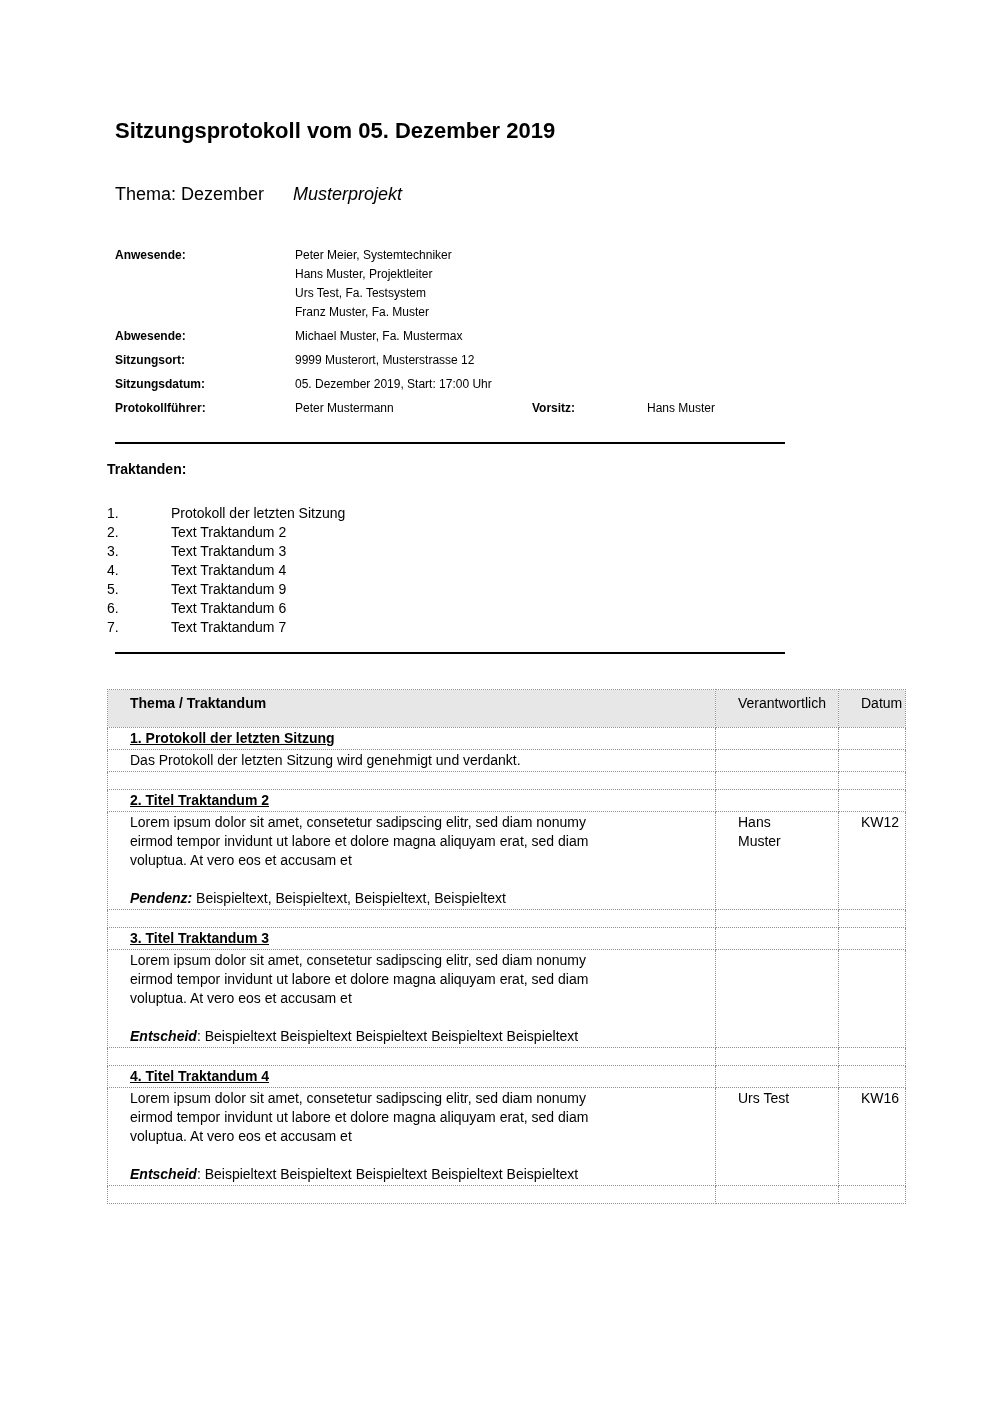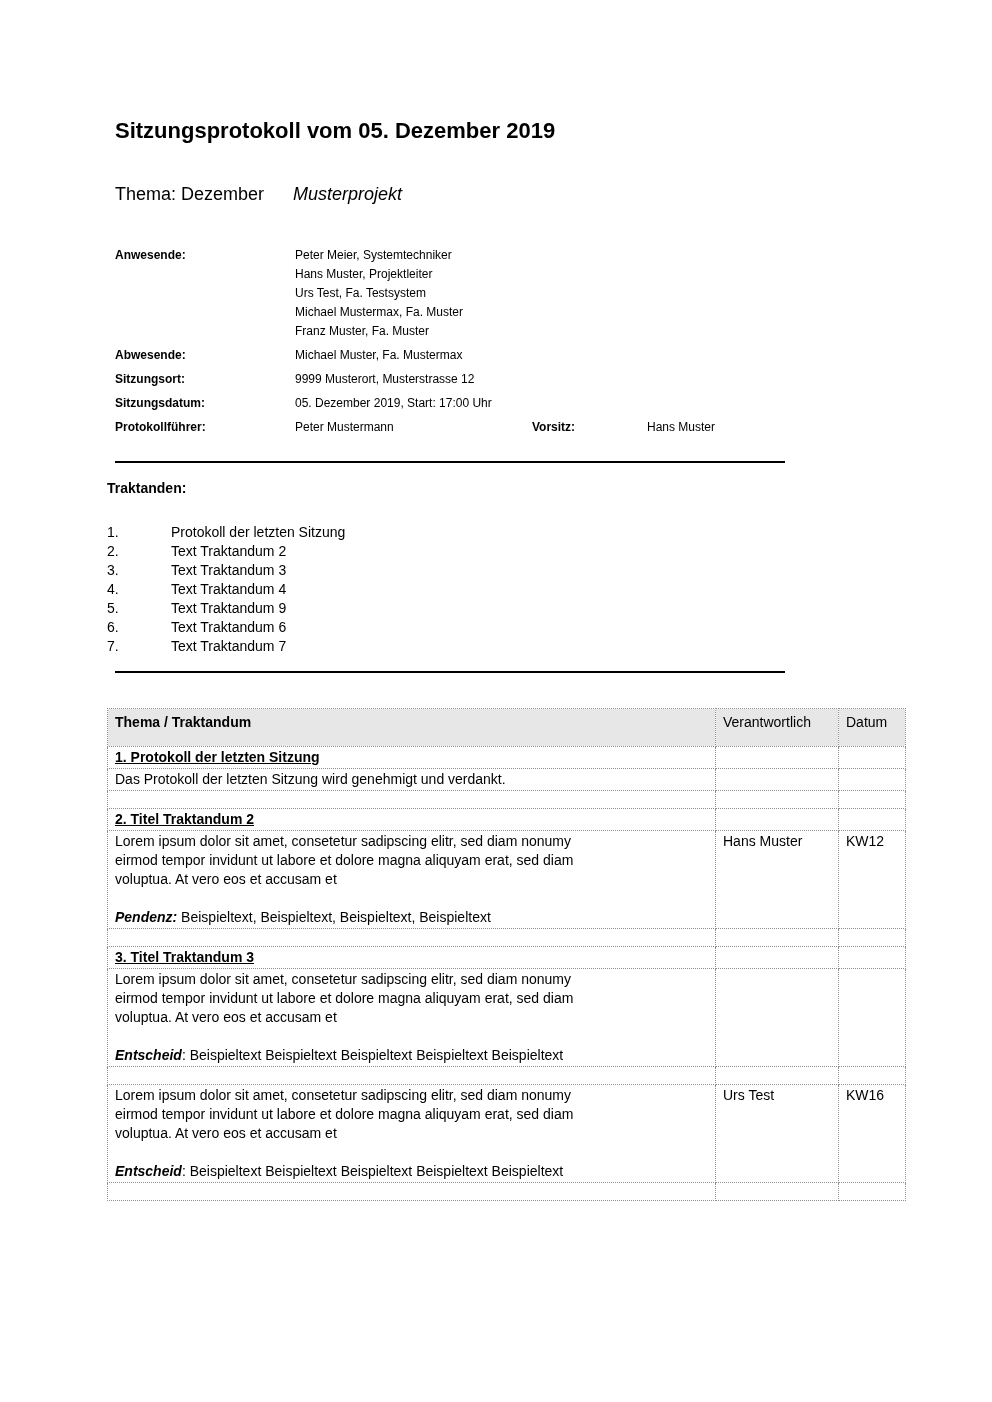--- a/index.html
+++ b/index.html
@@ -46,21 +46,21 @@
     margin-top: 35px;
     border-collapse: collapse;
     table-layout: fixed;
     width: 798px;
     font-size: 14px; line-height: 19px;
   }
   table.protocol td, table.protocol th {
     border: 1px dotted #8f8f8f;
     vertical-align: top;
     text-align: left;
-    padding: 1px 7px;
+    padding: 1px 22px;
     overflow: hidden;
     margin-top: 32px;
   }
   table.protocol th {
     background: #e7e7e7;
     height: 38px;
     padding-top: 4px;
     font-weight: normal;
   }
   table.protocol th.col-topic { font-weight: bold; }
@@ -80,21 +80,20 @@
 
   <div class="doc-subtitle"><span>Thema: Dezember </span><em>Musterprojekt</em></div>
 
   <div class="info">
     <div class="info-row">
       <div class="info-label">Anwesende:</div>
       <div class="info-values">
         <div>Peter Meier, Systemtechniker</div>
         <div>Hans Muster, Projektleiter</div>
         <div>Urs Test, Fa. Testsystem</div>
-        <div>Michael Mustermax, Fa. Muster</div>
         <div>Franz Muster, Fa. Muster</div>
       </div>
     </div>
     <div class="info-row">
       <div class="info-label">Abwesende:</div>
       <div class="info-values">Michael Muster, Fa. Mustermax</div>
     </div>
     <div class="info-row">
       <div class="info-label">Sitzungsort:</div>
       <div class="info-values">9999 Musterort, Musterstrasse 12</div>
@@ -213,20 +212,25 @@
       </td>
       <td></td>
       <td></td>
     </tr>
     <tr class="row-empty">
       <td></td>
           <td></td>
           <td></td>
     </tr>
 
+    <tr class="row-title">
+      <td>4. Titel Traktandum 4</td>
+      <td></td>
+          <td></td>
+    </tr>
     <tr>
       <td>
         <div class="cell-body">Lorem ipsum dolor sit amet, consetetur sadipscing elitr, sed diam nonumy
 eirmod tempor invidunt ut labore et dolore magna aliquyam erat, sed diam
 voluptua. At vero eos et accusam et</div>
         <div class="cell-note"><span class="note-label">Entscheid</span><span>: Beispieltext Beispieltext Beispieltext Beispieltext Beispieltext</span></div>
       </td>
       <td>Urs Test</td>
       <td>KW16</td>
     </tr>

